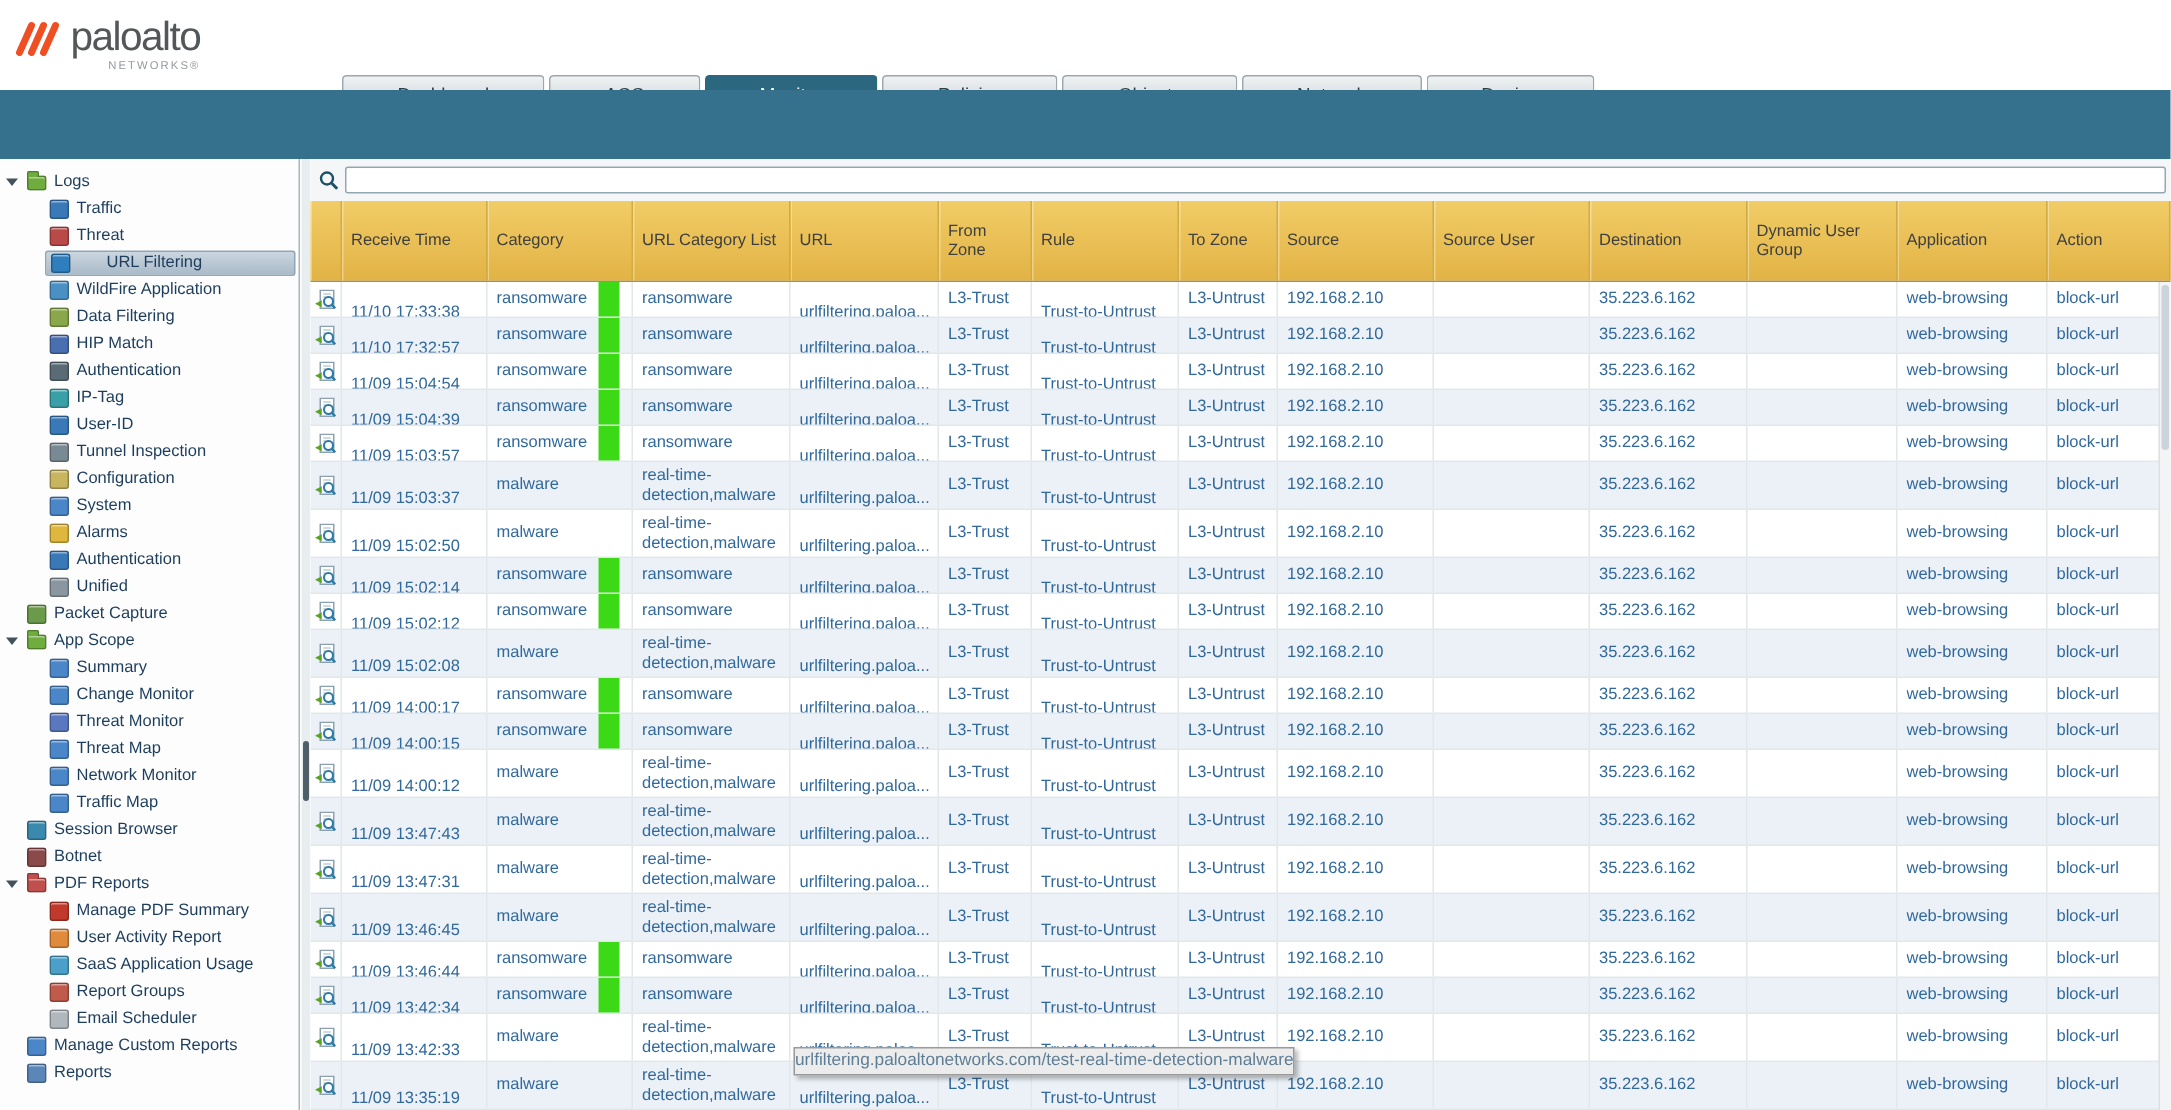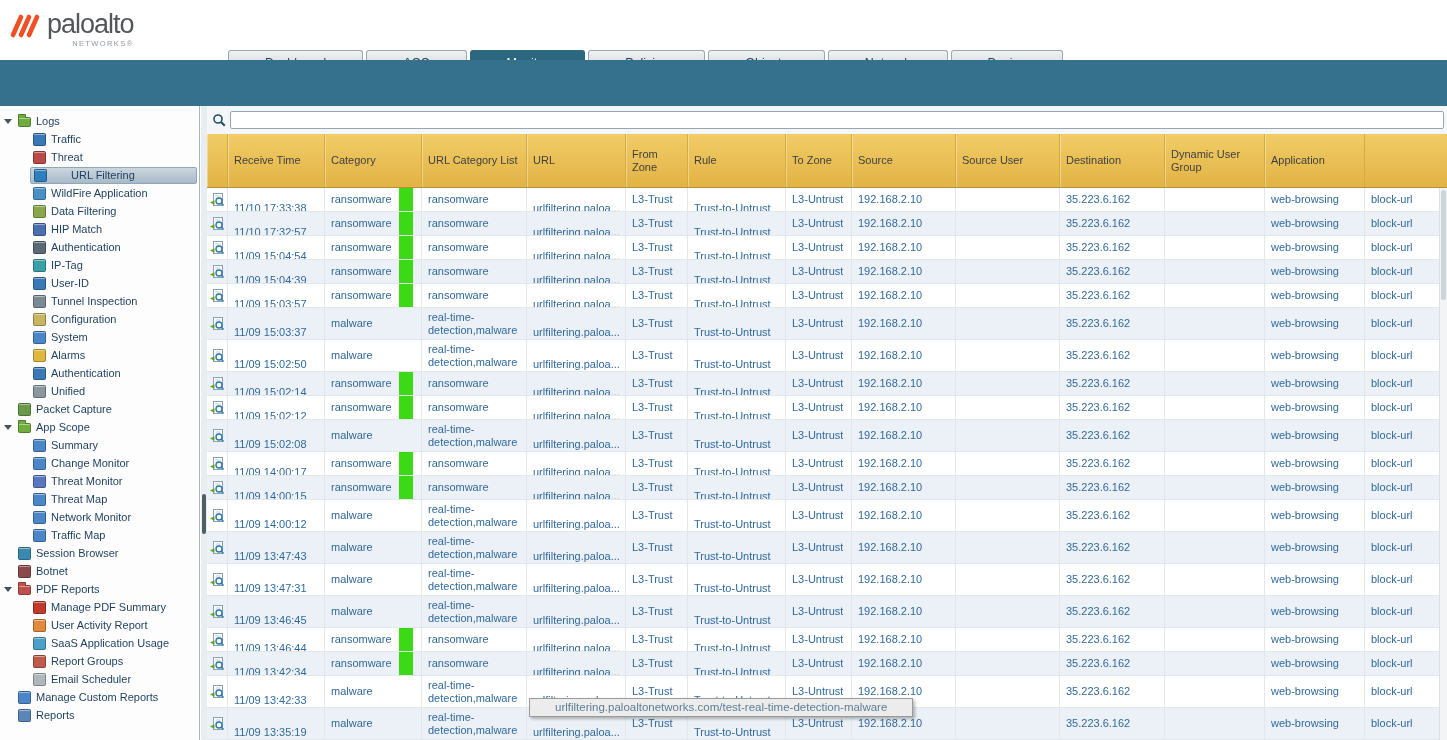--- a/index.html
+++ b/index.html
@@ -68,21 +68,21 @@
   .cell{position:relative;display:flex;align-items:center;padding:1px 6px;font-size:11px;line-height:13px;
     color:var(--link);border-right:1px solid #E2E7EA;overflow:hidden;}
   .cell .ct{display:block;overflow:hidden;}
   .col-receive_time .ct,.col-url .ct,.col-rule .ct{white-space:nowrap;margin-top:17px;}
   .cell.iconcol{padding:1px 2px;justify-content:center;}
   .gbar{position:absolute;right:8px;top:-1px;bottom:-1px;width:14px;background:var(--green);}
 
   .vscroll{position:absolute;right:0;top:82px;bottom:0;width:8px;background:#F2F4F5;border-left:1px solid #DBE0E3;}
   .vthumb{position:absolute;left:1px;right:1px;top:2px;height:110px;background:#CCD4D9;border-radius:3px;}
 
-  .tooltip{position:absolute;left:529px;top:698px;height:19px;line-height:15px;padding:1px 25px;
+  .tooltip{position:absolute;left:529px;top:698px;height:19px;line-height:15px;padding:1px 0;
     background:#ECECEC;border:1px solid #9A9A9A;color:#5E7E96;font-size:11.5px;white-space:nowrap;
     box-shadow:2px 2px 3px rgba(0,0,0,.28);z-index:20;text-align:right;}
 </style>
 </head>
 <body>
 
 <div class="topbar">
   <div class="logo">
     <svg width="36" height="30" viewBox="0 0 36 30">
       <g stroke="#F04E23" stroke-width="4.6" stroke-linecap="round" fill="none">
@@ -395,20 +395,23 @@
       </div>
       <div class="hcell">
         <span>Destination</span>
       </div>
       <div class="hcell">
         <span>Dynamic User Group</span>
       </div>
       <div class="hcell">
         <span>Application</span>
       </div>
+      <div class="hcell">
+        <span>Action</span>
+      </div>
     </div>
   <div class="tbody">
       <div class="row">
         <div class="cell iconcol">
           <svg width="15" height="14" viewBox="0 0 15 14">
             <rect x="3.5" y="0.5" width="9" height="12" fill="#ffffff" stroke="#8BA1AF"></rect>
             <line x1="5.5" y1="3" x2="10.5" y2="3" stroke="#C2CDD5" stroke-width="1"></line>
             <line x1="5.5" y1="5" x2="10.5" y2="5" stroke="#C2CDD5" stroke-width="1"></line>
             <circle cx="9" cy="8" r="3" fill="none" stroke="#2E7BA6" stroke-width="1.4"></circle>
             <line x1="11.2" y1="10.2" x2="13.5" y2="12.5" stroke="#2E7BA6" stroke-width="1.6"></line>

